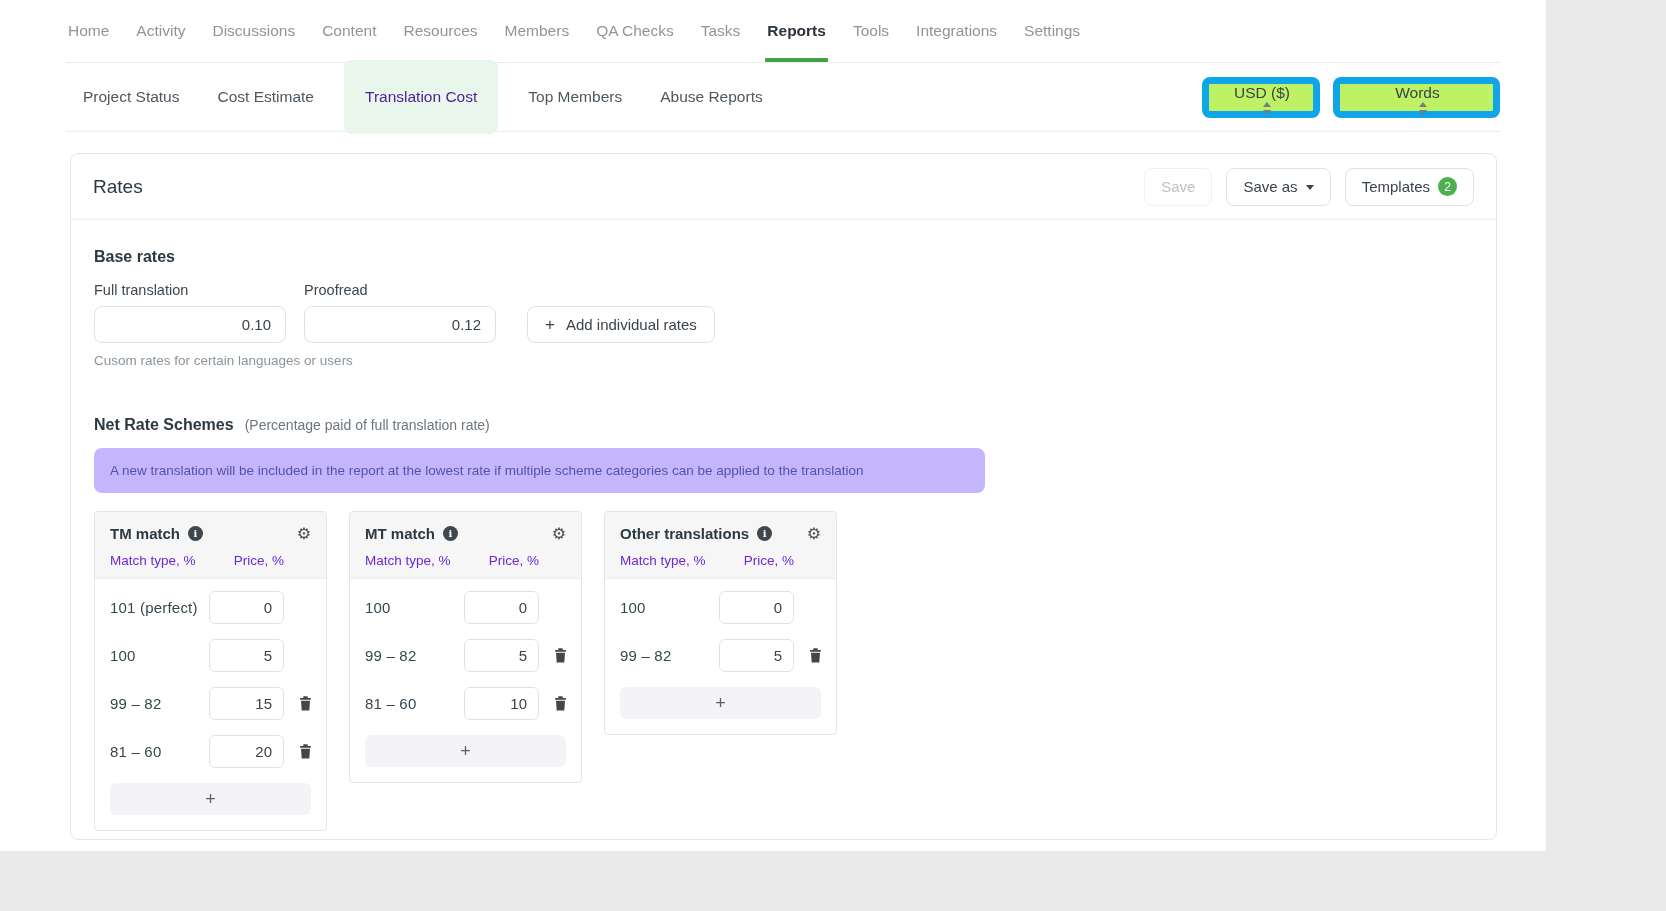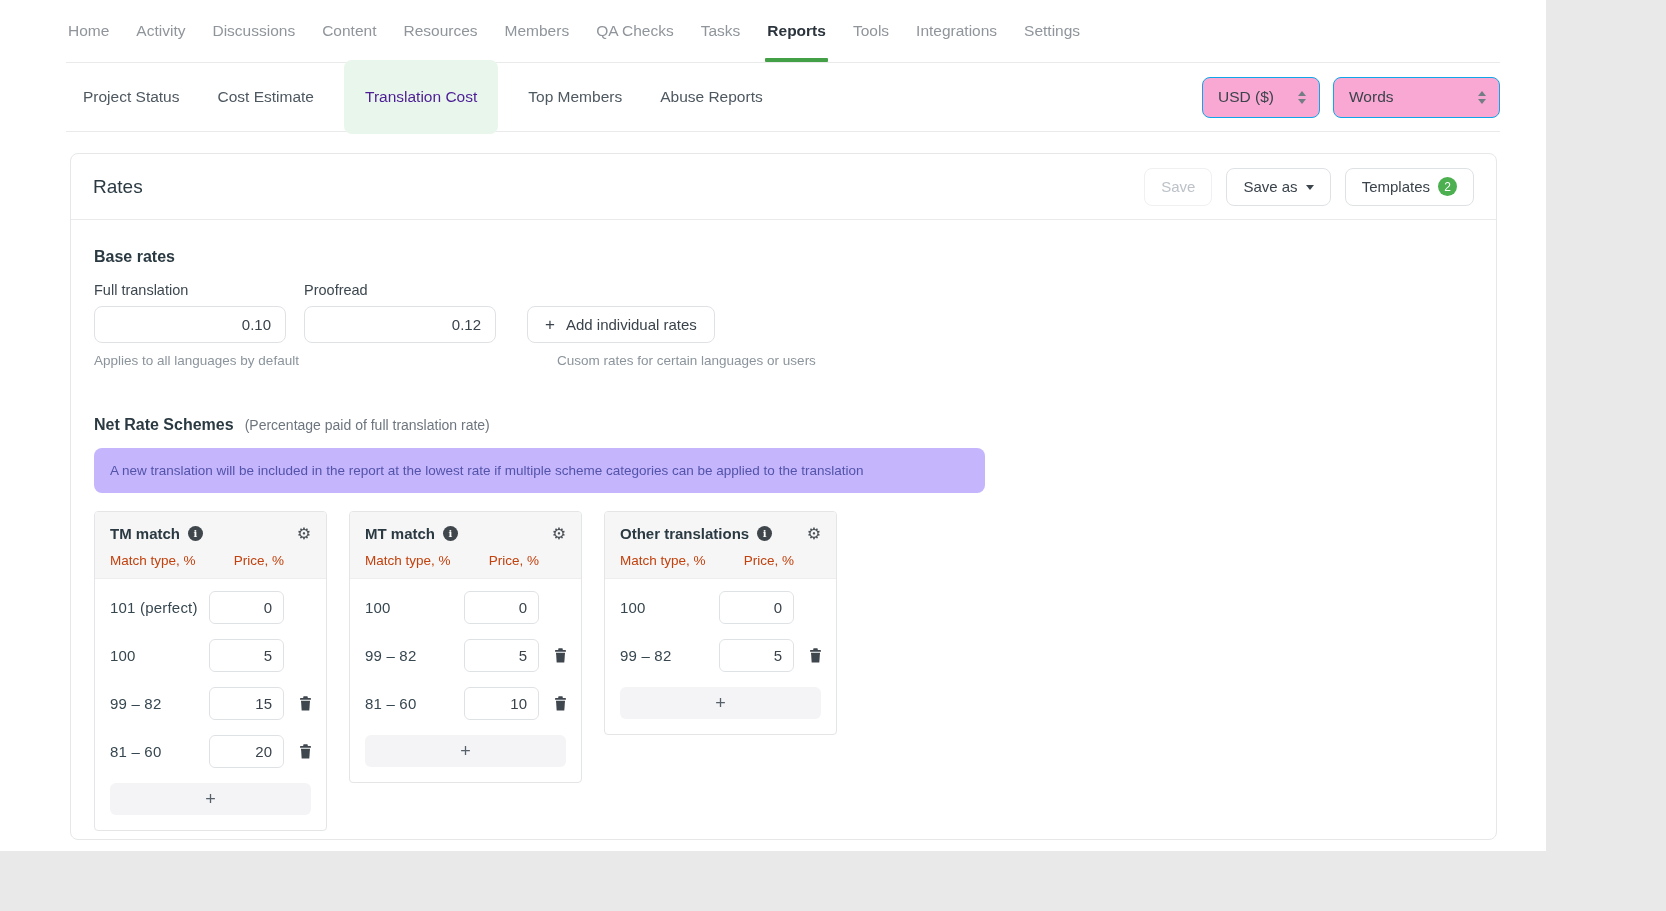--- a/index.html
+++ b/index.html
@@ -30,22 +30,22 @@
   .subnav { display:flex; align-items:center; height:68px; gap:38px; padding-left:17px; }
   .snav {
     font-size:15.5px; color:#4e5860; text-decoration:none; cursor:pointer; white-space:nowrap;
   }
   .snav.pill {
     color:#4c1d95; background:#e9f6ec; border-radius:8px; padding:28px 21px; margin:0 -8px;
   }
   .subnav-right { margin-left:auto; display:flex; gap:13px; }
   .selectbox {
     display:flex; align-items:center; justify-content:space-between;
-    height:41px; border:1px solid #0ea5e9; border-radius:8px; background:#f9a8d4;
-    padding:0 13px 0 15px; font-size:15.5px; color:#3a434b; cursor:pointer;
+    height:41px; border:7px solid #0ea5e9; border-radius:8px; background:#bef264;
+    padding:0 13px 0 15px; font-size:15.5px; color:#3a434b; cursor:pointer;flex-direction:column;
   }
   .selectbox.currency { width:118px; }
   .selectbox.unit { width:167px; }
   .sort-arrows { display:flex; flex-direction:column; align-items:center; gap:3px; margin-left:10px; }
   .tri-up { width:0; height:0; border-left:4px solid transparent; border-right:4px solid transparent; border-bottom:5px solid #757d84; }
   .tri-down { width:0; height:0; border-left:4px solid transparent; border-right:4px solid transparent; border-top:5px solid #757d84; }
   
   .card {
     position:absolute; left:70px; top:153px; width:1427px; height:687px;
     background:#fff; border:1px solid #e5e7e9; border-radius:8px;
@@ -104,21 +104,21 @@
   .scheme-title-row { display:flex; align-items:center; gap:8px; }
   .scheme-title { font-size:15px; font-weight:700; color:#2b3a42; }
   .info-icon {
     width:15px; height:15px; border-radius:50%; background:#3f464c; color:#fff;
     font-size:10px; font-weight:700; display:inline-flex; align-items:center; justify-content:center;
     font-family:"DejaVu Serif",serif; cursor:pointer;
   }
   .gear-btn { margin-left:auto; background:none; border:none; cursor:pointer; padding:0; }
   .gear-glyph { font-family:"DejaVu Sans",sans-serif; font-size:16px; color:#4a5055; line-height:1; }
   .scheme-cols { display:flex; padding:11px 0 10px 0; }
-  .col-label { font-size:13.5px; color:#c2410c; }
+  .col-label { font-size:13.5px; color:#6d28d9; }
   .col-label.price { margin-left:auto; padding-right:27px; }
   .scheme-body { border-top:1px solid #eceeef; padding:4px 0 0 0; }
   .scheme-row { display:flex; align-items:center; height:48px; padding:0 14px 0 15px; }
   .row-label { font-size:15px; color:#37474f; flex:1; letter-spacing:0.2px; }
   .row-input {
     width:75px; height:33px; border:1px solid #dfe2e5; border-radius:6px;
     font-size:15px; color:#3a434b; text-align:right; padding:0 11px;
     font-family:inherit; outline:none; background:#fff;
   }
   .trash-slot { width:14px; margin-left:14px; display:flex; justify-content:center; }
@@ -208,21 +208,20 @@
         <div class="field">
           <label class="field-label">Proofread</label>
           <input class="rate-input" type="text" value="0.12" style="">
         </div>
         <button class="add-individual">
           <span class="plus-glyph">+</span>
           <span>Add individual rates</span>
         </button>
       </div>
       <div class="help-row">
-        <span class="help-text first">Applies to all languages by default</span>
         <span class="help-text">Cusom rates for certain languages or users</span>
       </div>
 
       <div class="nrs-heading">
         <h2 class="section-title">Net Rate Schemes</h2>
         <span class="nrs-sub">(Percentage paid of full translation rate)</span>
       </div>
       <div class="banner">A new translation will be included in the report at the lowest rate if multiple scheme categories can be applied to the translation</div>
 
       <div class="schemes-row">

